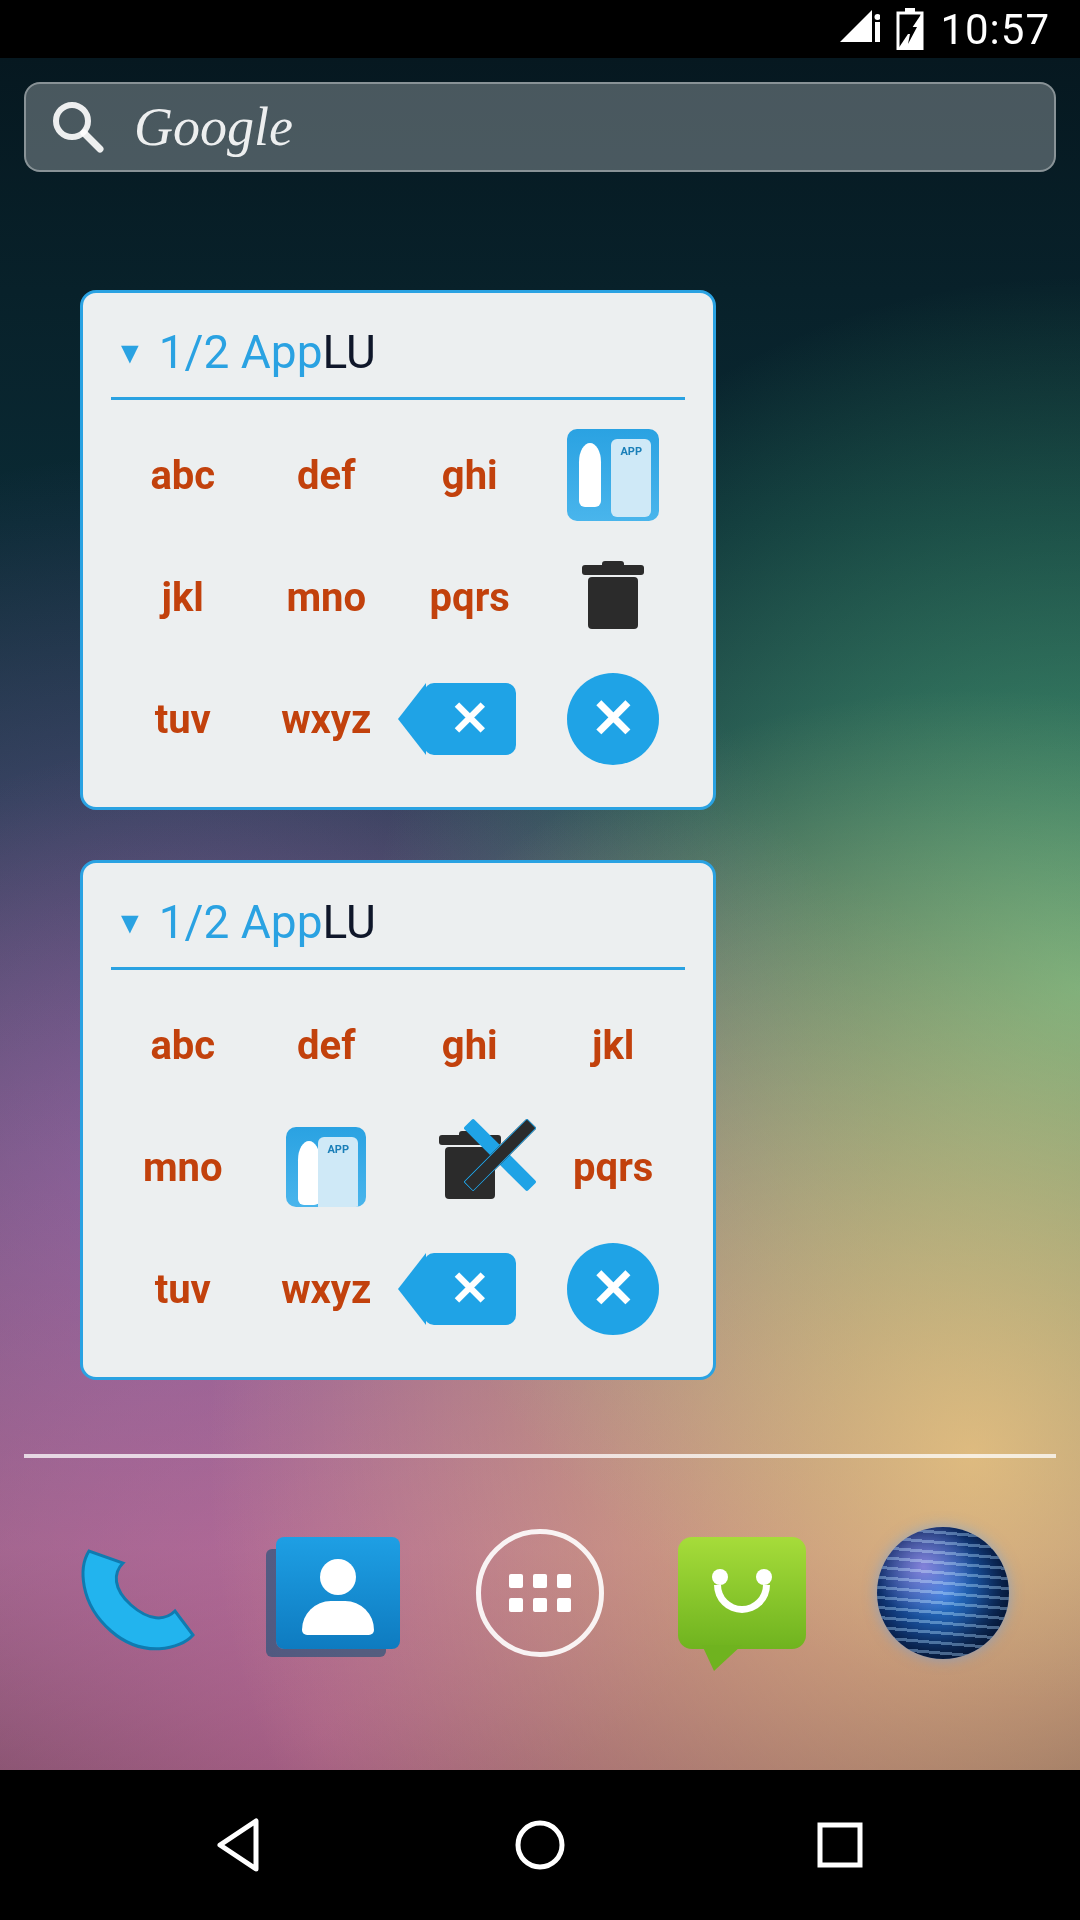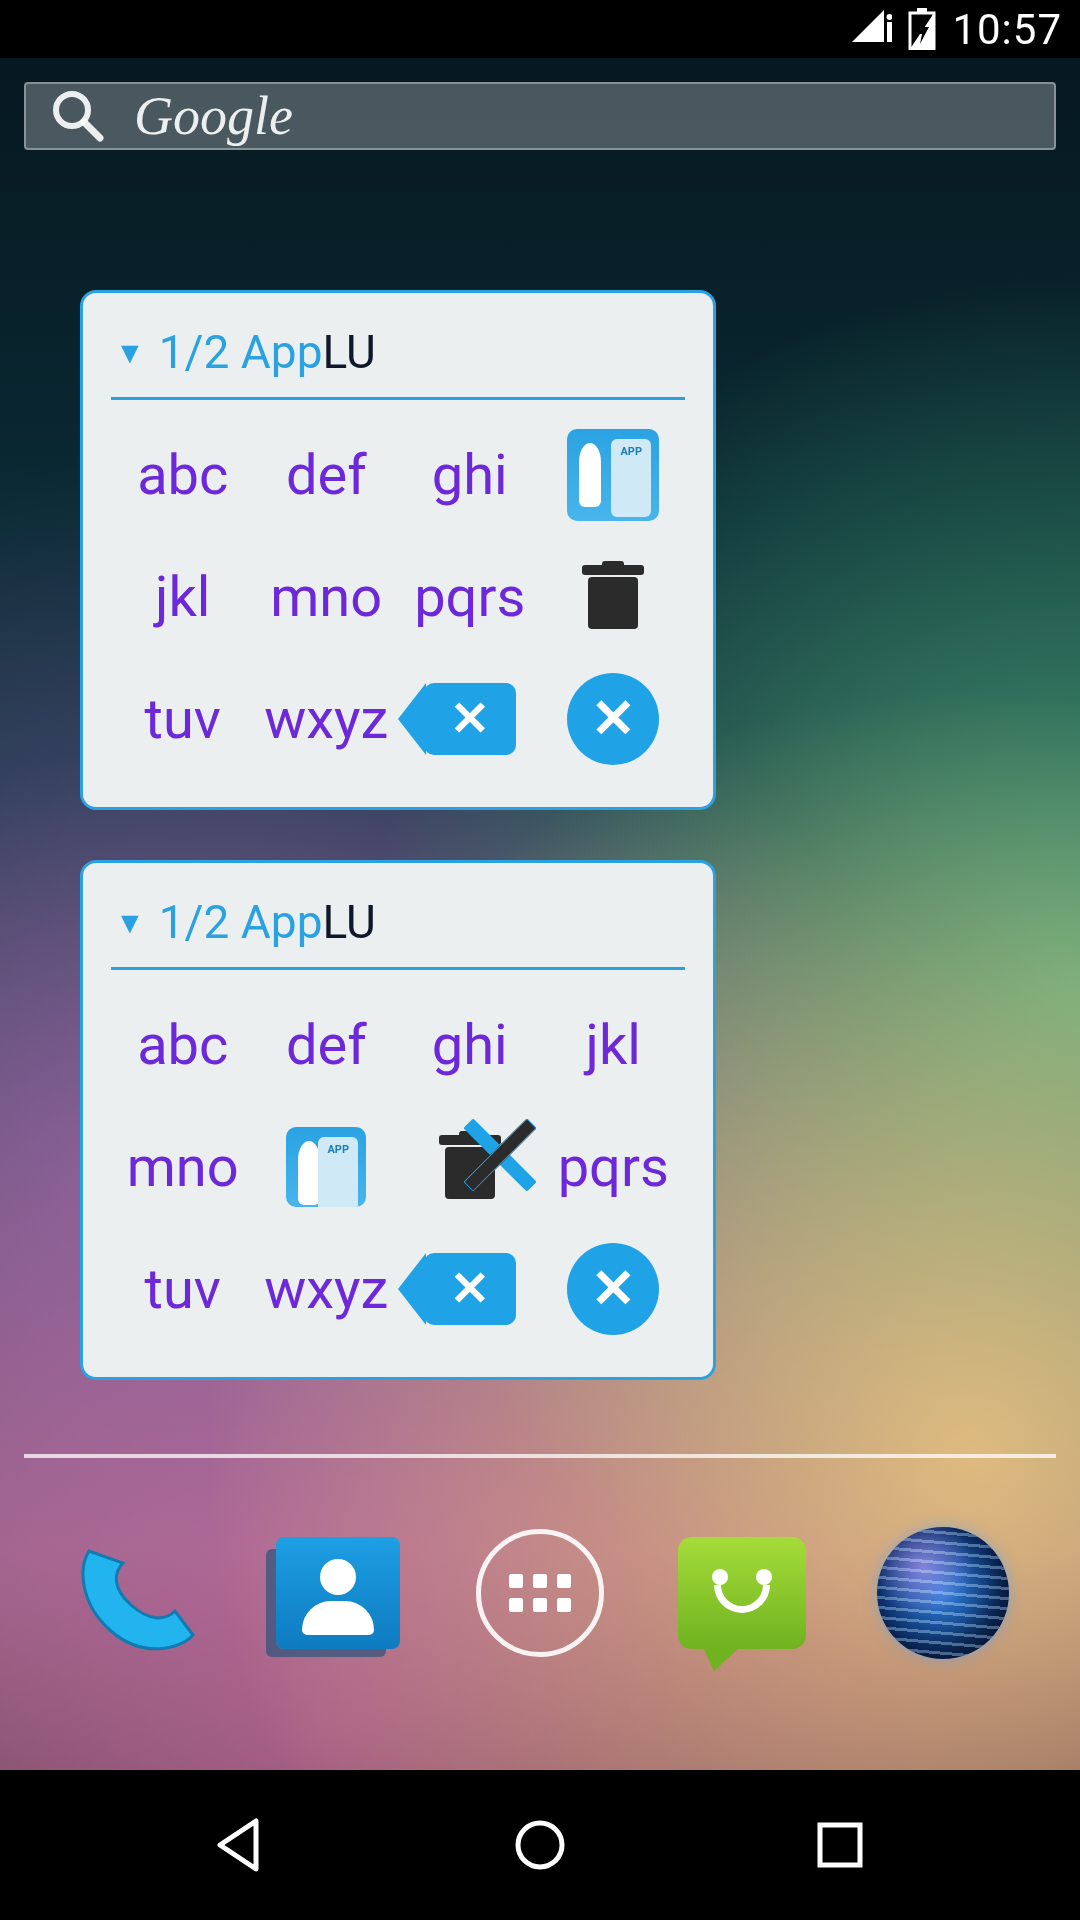--- a/index.html
+++ b/index.html
@@ -25,36 +25,36 @@
 
   
   .status-bar {
     position: absolute;
     top: 0; left: 0; right: 0;
     height: 58px;
     background: #000;
     display: flex;
     align-items: center;
     justify-content: flex-end;
-    padding: 0 18px;
+    padding: 0 30px;
     gap: 16px;
     color: #fff;
     z-index: 50;
   }
   .signal-icon svg, .battery-icon svg { display:block; }
   .status-time { font-size: 42px; font-weight: 400; letter-spacing: 1px; }
 
   
   .search-bar {
     position: absolute;
     top: 82px; left: 24px; right: 24px;
-    height: 68px;
+    height: 90px;
     background: rgba(130,140,145,0.55);
     border: 2px solid rgba(255,255,255,0.35);
-    border-radius: 4px;
+    border-radius: 16px;
     display: flex;
     align-items: center;
     padding: 0 24px;
     gap: 28px;
     z-index: 40;
   }
   .search-icon { width: 56px; height: 56px; display:flex; align-items:center; justify-content:center; }
   .search-placeholder {
     font-family: Georgia, "Times New Roman", serif;
     font-size: 54px;
@@ -91,23 +91,23 @@
 
   .grid4 {
     display: grid;
     grid-template-columns: repeat(4, 1fr);
     grid-template-rows: repeat(3, 1fr);
     height: calc(100% - 96px);
     align-items: center;
     justify-items: center;
   }
   .key {
-    font-size: 56px;
-    color: #6d28d9;
-    font-weight: 400;
+    font-size: 40px;
+    color: #c2410c;
+    font-weight: 700;
     display: flex; align-items: center; justify-content: center;
     width: 100%; height: 100%;
   }
 
   
   .icon-btn { width: 92px; height: 92px; display:flex; align-items:center; justify-content:center; }
   .icon-btn.small { width: 80px; height: 80px; }
 
   .app-icon {
     width: 92px; height: 92px;

